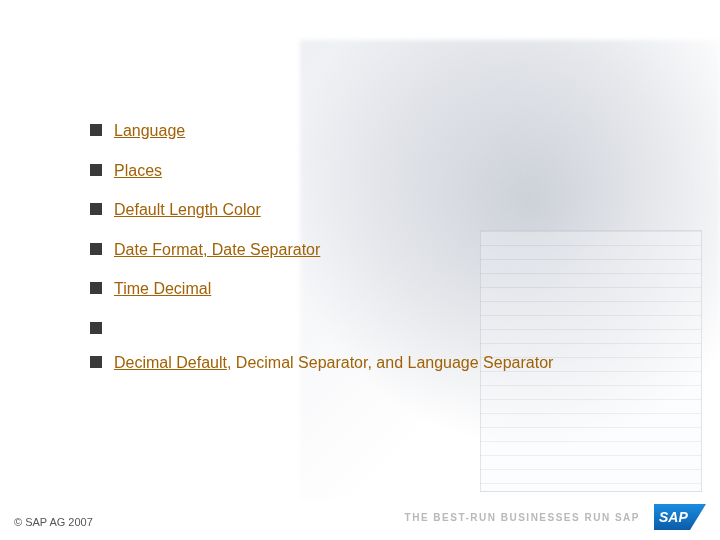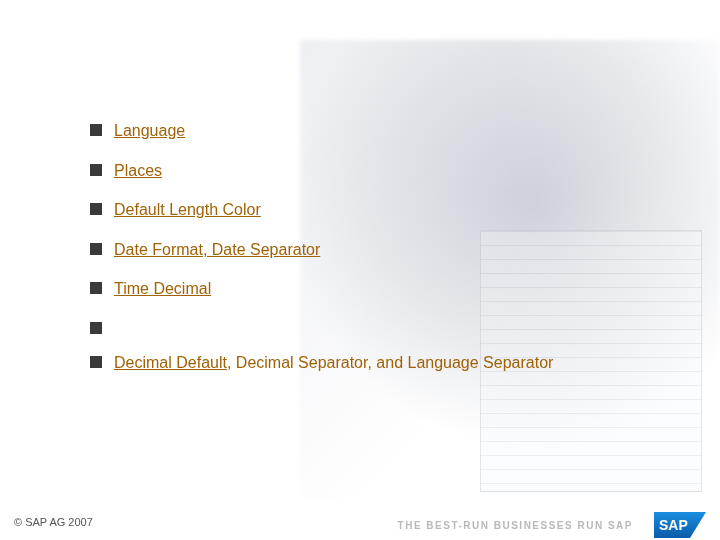--- a/index.html
+++ b/index.html
@@ -96,36 +96,37 @@
   .copyright {
     position: absolute;
     left: 14px;
     bottom: 12px;
     font-size: 11px;
     color: #555;
   }
   .footer-right {
     position: absolute;
     right: 14px;
-    bottom: 2px;
+    bottom: 10px;
     display: flex;
     align-items: center;
-    gap: 21px;
+    gap: 14px;
   }
   .tagline {
     font-size: 10px;
     font-weight: 900;
     letter-spacing: 1.5px;
     color: #b9b9b9;
     text-transform: uppercase;
   }
   .sap-logo {
     width: 52px;
     height: 26px;
     position: relative;
+    font-style: italic;
   }
   .sap-logo svg { display:block; }
 </style>
 </head>
 <body>
 
 <div class="slide">
 
   <div class="bgfade"></div>
   <div class="bgpanel"></div>

